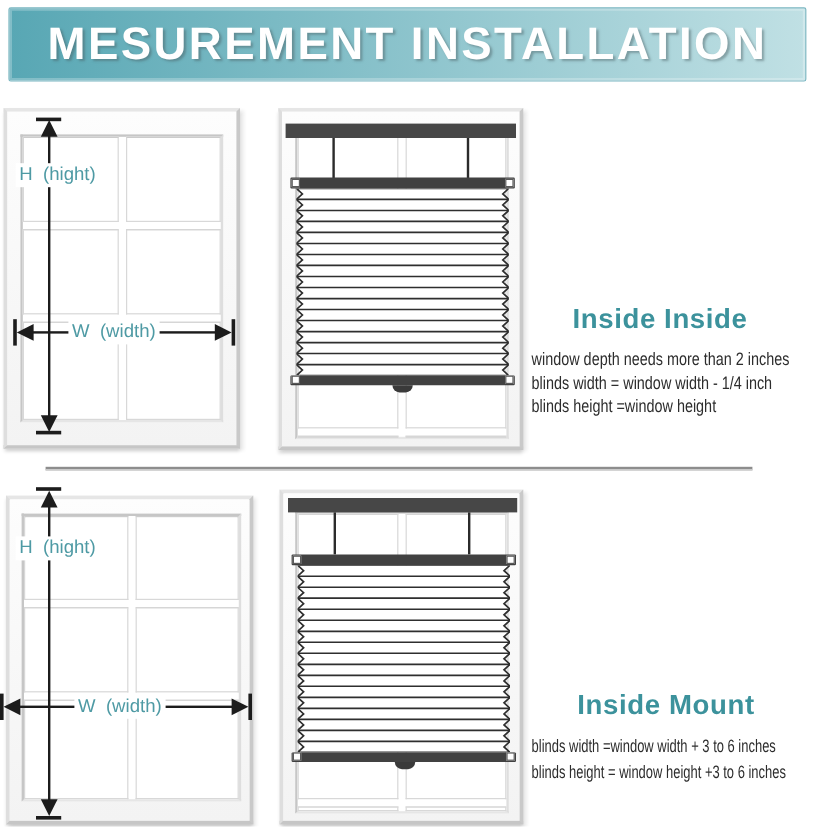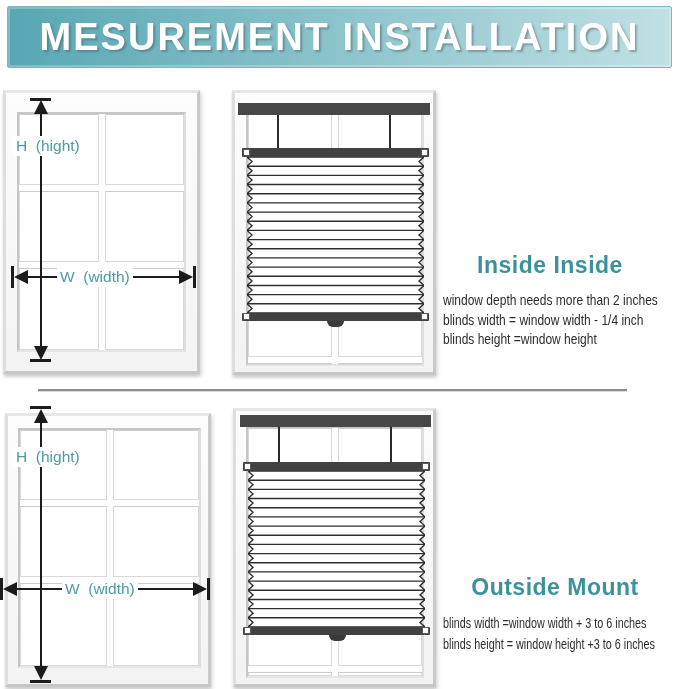--- a/index.html
+++ b/index.html
@@ -185,19 +185,19 @@
     <div class="pleats" style="left:248px;top:471px;width:177px;height:156px;"><svg width="177" height="156" viewBox="0 0 177 156">
           <path d="M0 0 H177 L172 4.6 L177 9.2 L172 13.8 L177 18.4 L172 22.9 L177 27.5 L172 32.1 L177 36.7 L172 41.3 L177 45.9 L172 50.5 L177 55.1 L172 59.6 L177 64.2 L172 68.8 L177 73.4 L172 78.0 L177 82.6 L172 87.2 L177 91.8 L172 96.4 L177 100.9 L172 105.5 L177 110.1 L172 114.7 L177 119.3 L172 123.9 L177 128.5 L172 133.1 L177 137.6 L172 142.2 L177 146.8 L172 151.4 L177 156.0 L0 156 L5 151.4 L0 146.8 L5 142.2 L0 137.6 L5 133.1 L0 128.5 L5 123.9 L0 119.3 L5 114.7 L0 110.1 L5 105.5 L0 100.9 L5 96.4 L0 91.8 L5 87.2 L0 82.6 L5 78.0 L0 73.4 L5 68.8 L0 64.2 L5 59.6 L0 55.1 L5 50.5 L0 45.9 L5 41.3 L0 36.7 L5 32.1 L0 27.5 L5 22.9 L0 18.4 L5 13.8 L0 9.2 L5 4.6 L0 0.0 Z" fill="#ffffff" stroke="#2e2e2e" stroke-width="1.4"></path>
           <path d="M0 9.2 H177 M0 18.4 H177 M0 27.5 H177 M0 36.7 H177 M0 45.9 H177 M0 55.1 H177 M0 64.2 H177 M0 73.4 H177 M0 82.6 H177 M0 91.8 H177 M0 100.9 H177 M0 110.1 H177 M0 119.3 H177 M0 128.5 H177 M0 137.6 H177 M0 146.8 H177 " stroke="#2e2e2e" stroke-width="1.4" fill="none"></path>
         </svg></div>
     <div class="rail" style="left:243px;top:627px;width:187px;height:8px;"></div>
     <div class="pin" style="left:244px;top:627px;"></div>
     <div class="pin" style="left:422px;top:627px;"></div>
     <div class="handle" style="left:329px;top:635px;width:17px;height:6px;"></div>
   </div>
 
-  <div class="mount-title" id="outside-title">Outside Mount</div>
+  <div class="mount-title" id="outside-title">Inside Mount</div>
   <div class="spec-lines" id="outside-lines">
     <div>blinds width =window width + 3 to 6 inches</div>
     <div>blinds height = window height +3 to 6 inches</div>
   </div>
 
 </div>
 
 </body></html>

